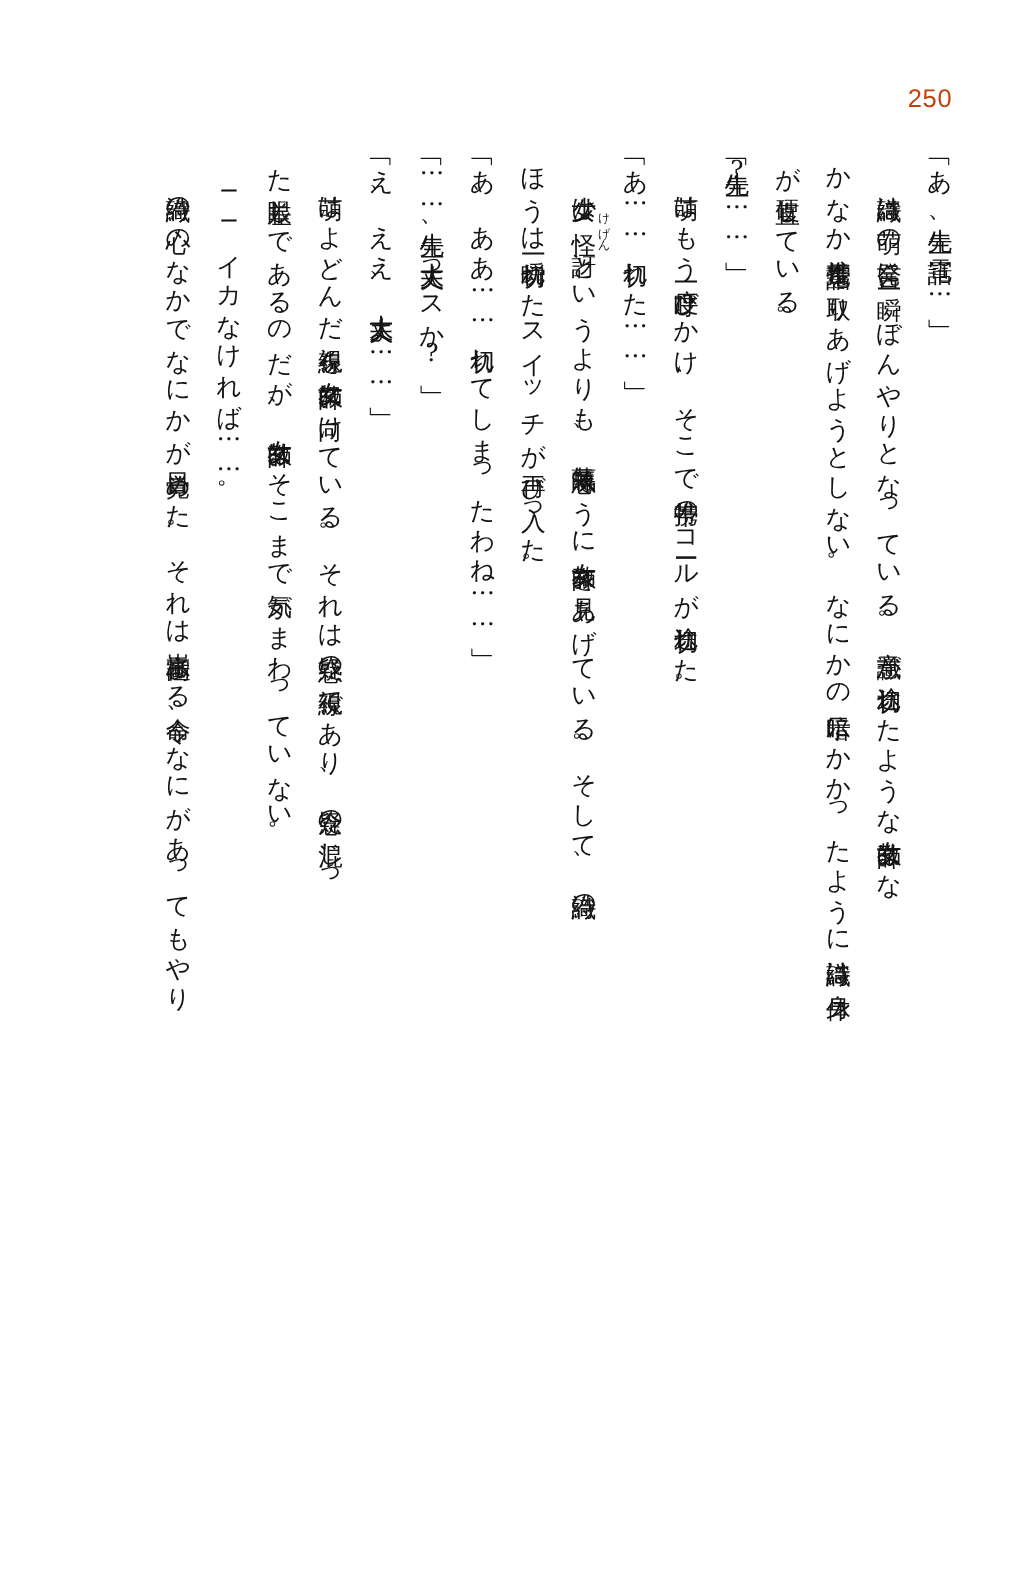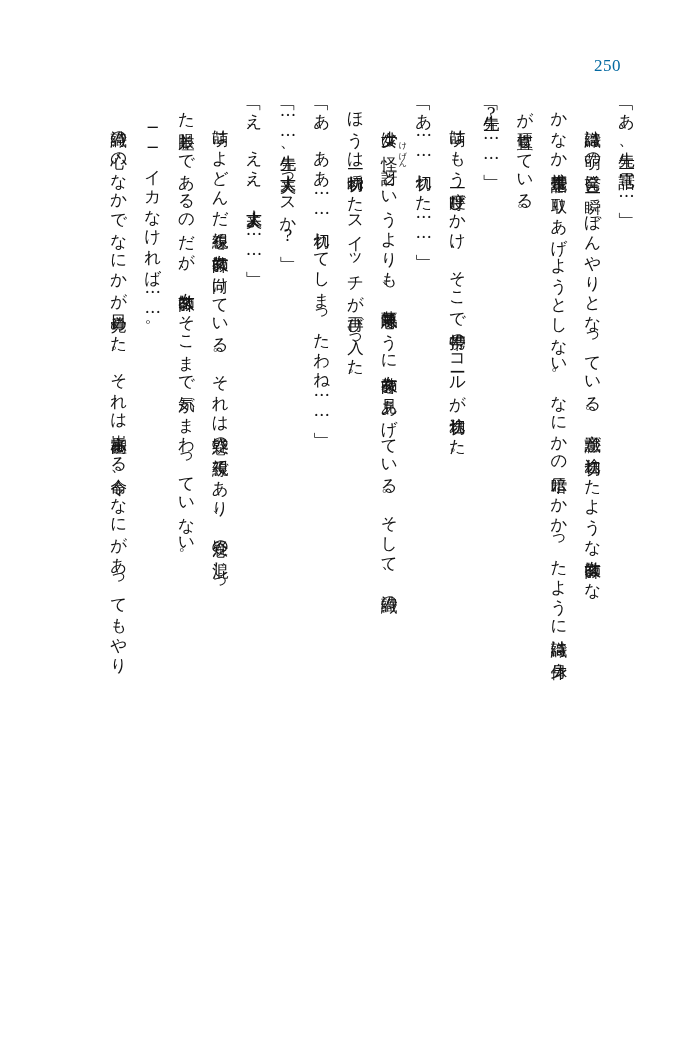--- a/index.html
+++ b/index.html
@@ -13,25 +13,25 @@
   .page {
     position: relative;
     width: 683px;
     height: 1050px;
     background: #ffffff;
     overflow: hidden;
   }
   .page-number {
     position: absolute;
     top: 56px;
-    right: 62px;
+    right: 48px;
     font-size: 17px;
-    color: #0369a1;
+    color: #c2410c;
     letter-spacing: 0.5px;
-    font-family: Liberation Serif, serif;
+    font-family: Liberation Sans, sans-serif;
   }
   .text-block {
     position: absolute;
     top: 100px;
     right: 40px;
     height: 880px;
     writing-mode: vertical-rl;
     text-orientation: upright;
     font-size: 16.5px;
     line-height: 2.05;

